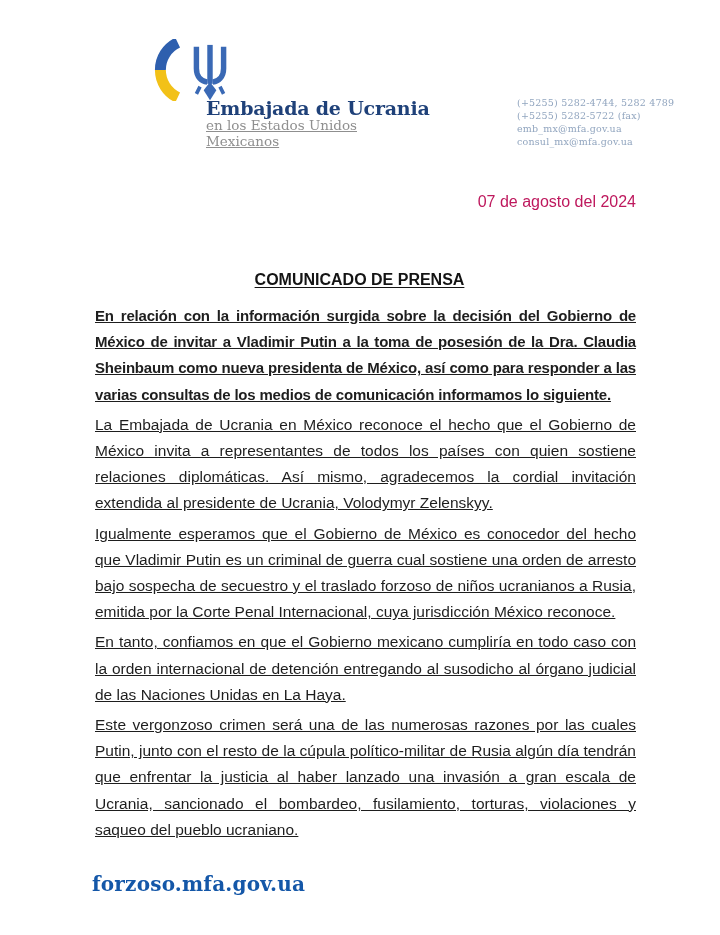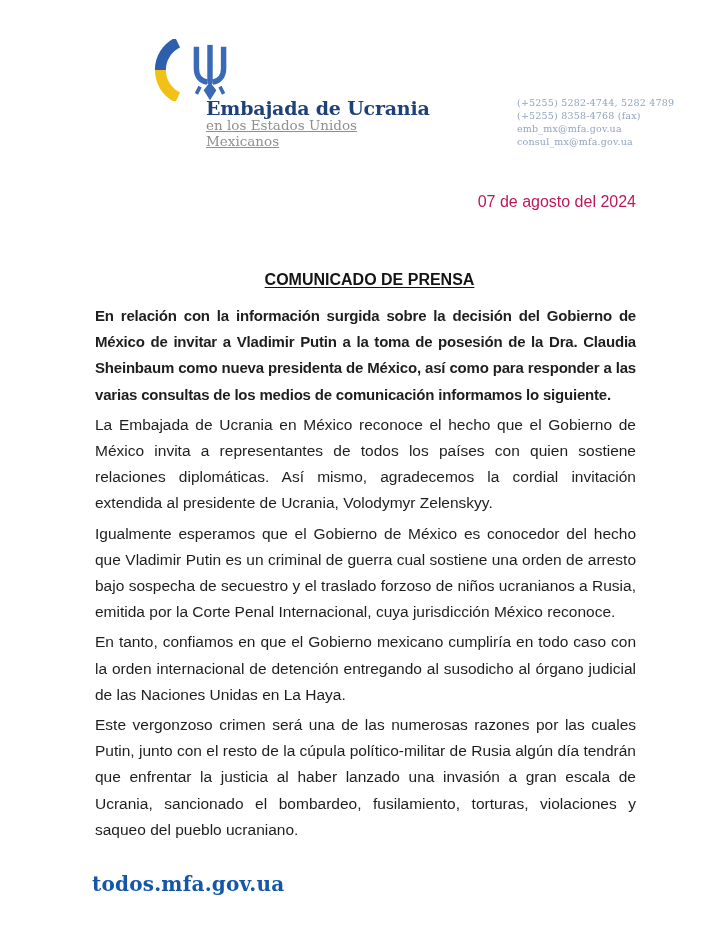--- a/index.html
+++ b/index.html
@@ -21,28 +21,28 @@
   .org-name  { font-size:19px; line-height:17px; font-weight:700; color:var(--logo-navy); letter-spacing:-0.2px; }
   .org-sub   { font-size:13.5px; line-height:16px; margin-top:0; width:160px; color:var(--logo-gray);text-decoration:underline; }
 
   .contact { font-family:"DejaVu Serif", serif; letter-spacing:0.2px; }
   .addr   { position:absolute; left:517px; top:39px; font-size:9.5px; line-height:11.4px; color:var(--contact-address); }
   .phones { position:absolute; left:517px; top:96px; font-size:9.5px; line-height:13px;  color:var(--contact-phone); }
 
   
   .dateline { position:absolute; right:84px; top:189px; text-align:right;
               font-size:16px; line-height:26px; color:#be185d; }
-  .doc-title { position:absolute; left:99px; top:271px; width:541px; text-align:center;
+  .doc-title { position:absolute; left:89px; top:271px; width:541px; text-align:center;
                font-weight:700; font-size:16px; color:#141414;
                text-decoration:underline; text-underline-offset:2px; }
 
   
   .body-text { position:absolute; left:95px; top:303px; width:541px; }
   .body-text p { margin:0 0 4px 0; font-size:15.5px; line-height:26.2px;
-                 text-align:justify; color:#1e1e1e; }
+                 text-align:justify; color:#1e1e1e;text-decoration:underline; }
   .body-text p.lead { font-weight:700; font-size:15px; letter-spacing:-0.2px; }
 
   
   .site { position:absolute; left:92px; top:872px;
           font-family:"DejaVu Serif", serif; font-weight:700; font-size:20px;
           letter-spacing:0.2px; color:var(--footer-blue); }
 </style>
 </head>
 <body>
 
@@ -65,34 +65,34 @@
     </svg>
   </div>
 
   <div class="logo-text">
     <div class="org-name">Embajada de Ucrania</div>
     <div class="org-sub">en los Estados Unidos Mexicanos</div>
   </div>
 
   <div class="contact phones">
     <div>(+5255) 5282-4744, 5282 4789</div>
-    <div>(+5255) 8358-4768 (fax)</div>
+    <div>(+5255) 5282-5722 (fax)</div>
     <div>emb_mx@mfa.gov.ua</div>
     <div>consul_mx@mfa.gov.ua</div>
   </div>
 
   <div class="dateline">
     <div>07 de agosto del 2024</div>
   </div>
 
   <div class="doc-title">COMUNICADO DE PRENSA</div>
 
   <div class="body-text">
     <p class="lead">En relación con la información surgida sobre la decisión del Gobierno de México de invitar a Vladimir Putin a la toma de posesión de la Dra. Claudia Sheinbaum como nueva presidenta de México, así como para responder a las varias consultas de los medios de comunicación informamos lo siguiente.</p>
     <p>La Embajada de Ucrania en México reconoce el hecho que el Gobierno de México invita a representantes de todos los países con quien sostiene relaciones diplomáticas. Así mismo, agradecemos la cordial invitación extendida al presidente de Ucrania, Volodymyr Zelenskyy.</p>
     <p>Igualmente esperamos que el Gobierno de México es conocedor del hecho que Vladimir Putin es un criminal de guerra cual sostiene una orden de arresto bajo sospecha de secuestro y el traslado forzoso de niños ucranianos a Rusia, emitida por la Corte Penal Internacional, cuya jurisdicción México reconoce.</p>
     <p>En tanto, confiamos en que el Gobierno mexicano cumpliría en todo caso con la orden internacional de detención entregando al susodicho al órgano judicial de las Naciones Unidas en La Haya.</p>
     <p>Este vergonzoso crimen será una de las numerosas razones por las cuales Putin, junto con el resto de la cúpula político-militar de Rusia algún día tendrán que enfrentar la justicia al haber lanzado una invasión a gran escala de Ucrania, sancionado el bombardeo, fusilamiento, torturas, violaciones y saqueo del pueblo ucraniano.</p>
   </div>
 
-  <div class="site">todos.mfa.gov.ua</div>
+  <div class="site">forzoso.mfa.gov.ua</div>
 
 </div>
 
 </body></html>

